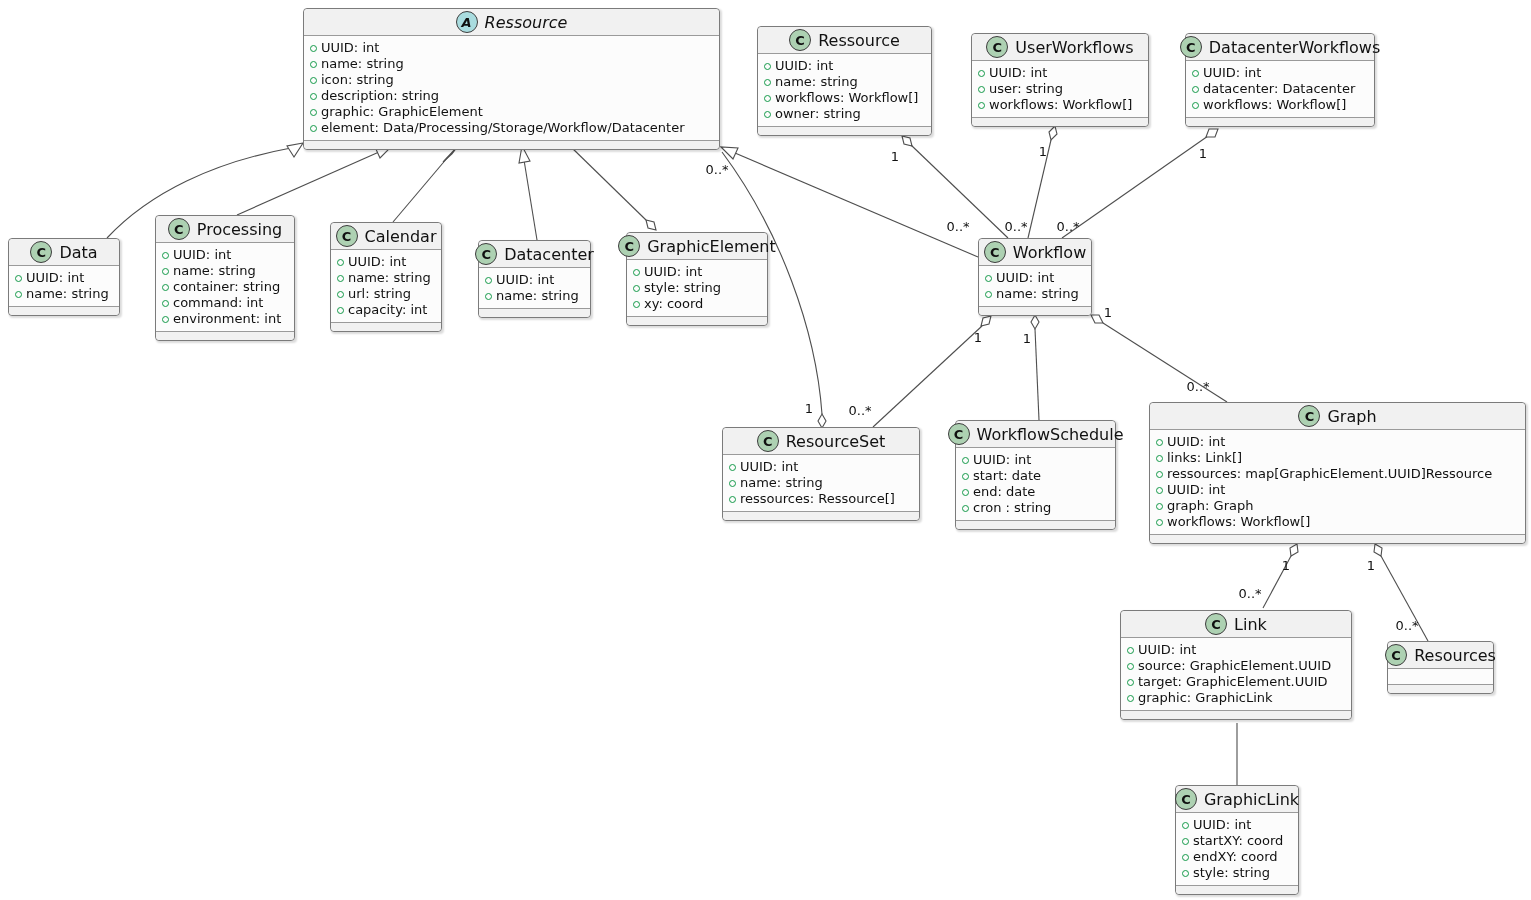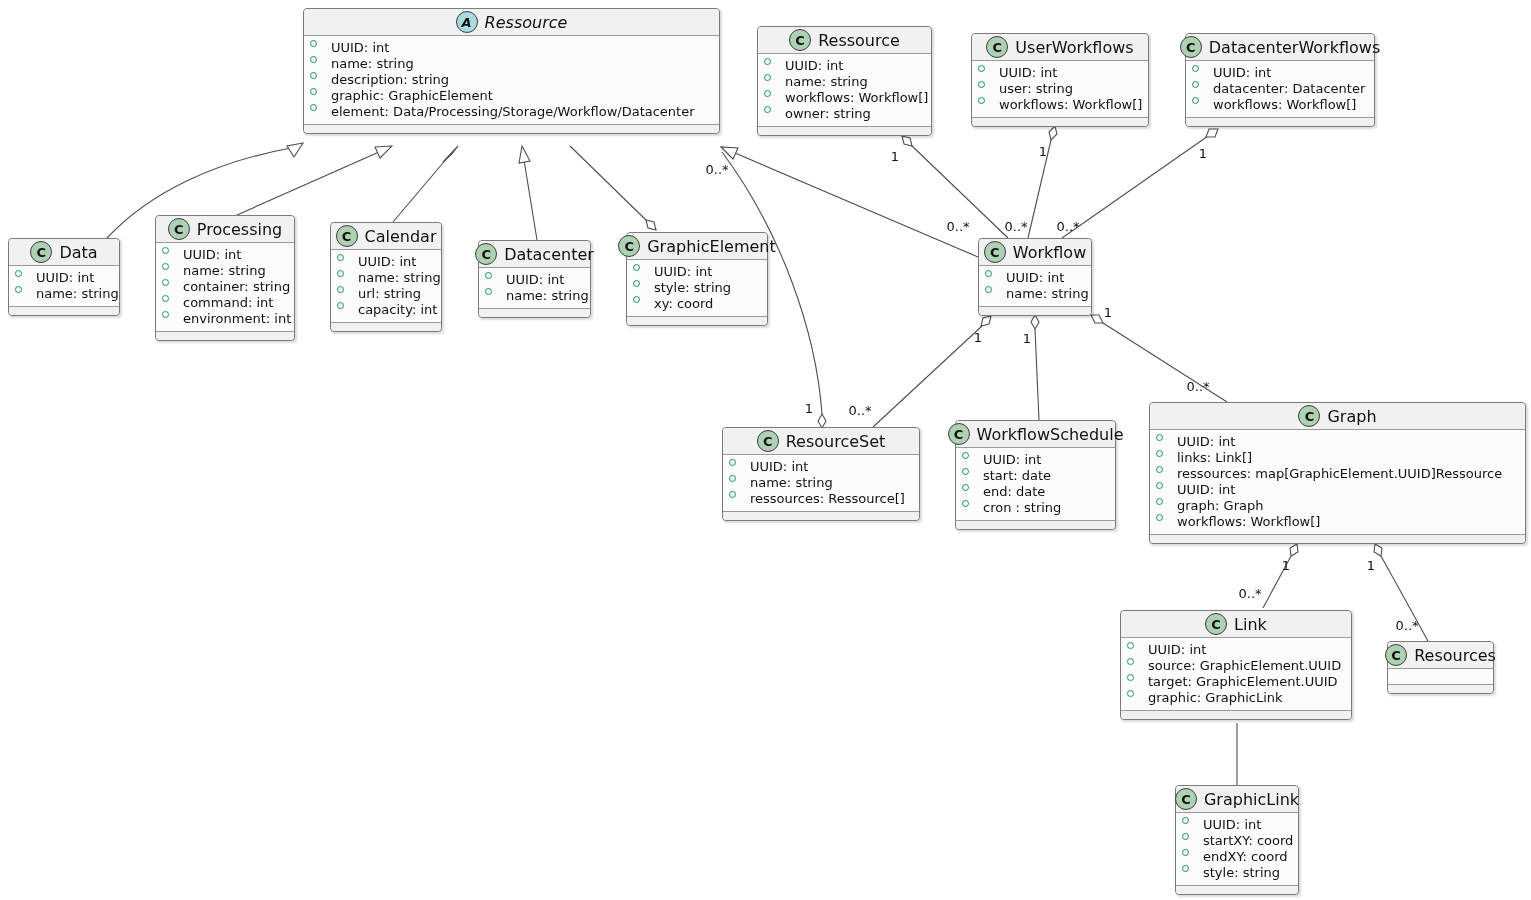--- a/index.html
+++ b/index.html
@@ -24,21 +24,21 @@
   .uml-title{background:var(--head-fill);border-bottom:1px solid var(--comp-border);
     display:flex;align-items:center;justify-content:center;gap:7px;height:27px;
     padding:2px 8px;box-sizing:border-box;border-radius:4px 4px 0 0;white-space:nowrap;}
   .title-text{font-size:16px;}
   .uml-class.abstract .title-text{font-style:italic;}
   .icon-circle{width:20px;height:20px;border-radius:50%;background:var(--icon-class);
     border:1px solid #3d3d3d;display:flex;align-items:center;justify-content:center;
     font-weight:bold;font-size:13px;color:#101010;flex:0 0 auto;}
   .uml-class.abstract .icon-circle{background:var(--icon-abstract);font-style:italic;}
   .uml-attrs{padding:4px 8px 4px 6px;border-bottom:1px solid var(--comp-border);min-height:7px;}
-  .attr{display:flex;align-items:flex-start;gap:14px;line-height:16px;white-space:nowrap;}
+  .attr{display:flex;align-items:center;gap:4px;line-height:16px;white-space:nowrap;}
   .bullet{width:7px;height:7px;border-radius:50%;border:1.5px solid var(--bullet);
     box-sizing:border-box;flex:0 0 auto;background:transparent;}
   .uml-footer{height:8px;background:var(--head-fill);border-radius:0 0 4px 4px;}
   .mult{position:absolute;transform:translate(-50%,-50%);font-size:13px;color:var(--text);white-space:nowrap;}
 </style>
 </head>
 <body>
 
 <div id="diagram">
   <svg id="edge-layer" width="1531" height="900" viewBox="0 0 1531 900" xmlns="http://www.w3.org/2000/svg">
@@ -133,20 +133,24 @@
         <div class="attr">
           <span class="bullet"></span>
           <span>UUID: int</span>
         </div>
         <div class="attr">
           <span class="bullet"></span>
           <span>name: string</span>
         </div>
         <div class="attr">
           <span class="bullet"></span>
+          <span>icon: string</span>
+        </div>
+        <div class="attr">
+          <span class="bullet"></span>
           <span>description: string</span>
         </div>
         <div class="attr">
           <span class="bullet"></span>
           <span>graphic: GraphicElement</span>
         </div>
         <div class="attr">
           <span class="bullet"></span>
           <span>element: Data/Processing/Storage/Workflow/Datacenter</span>
         </div>

